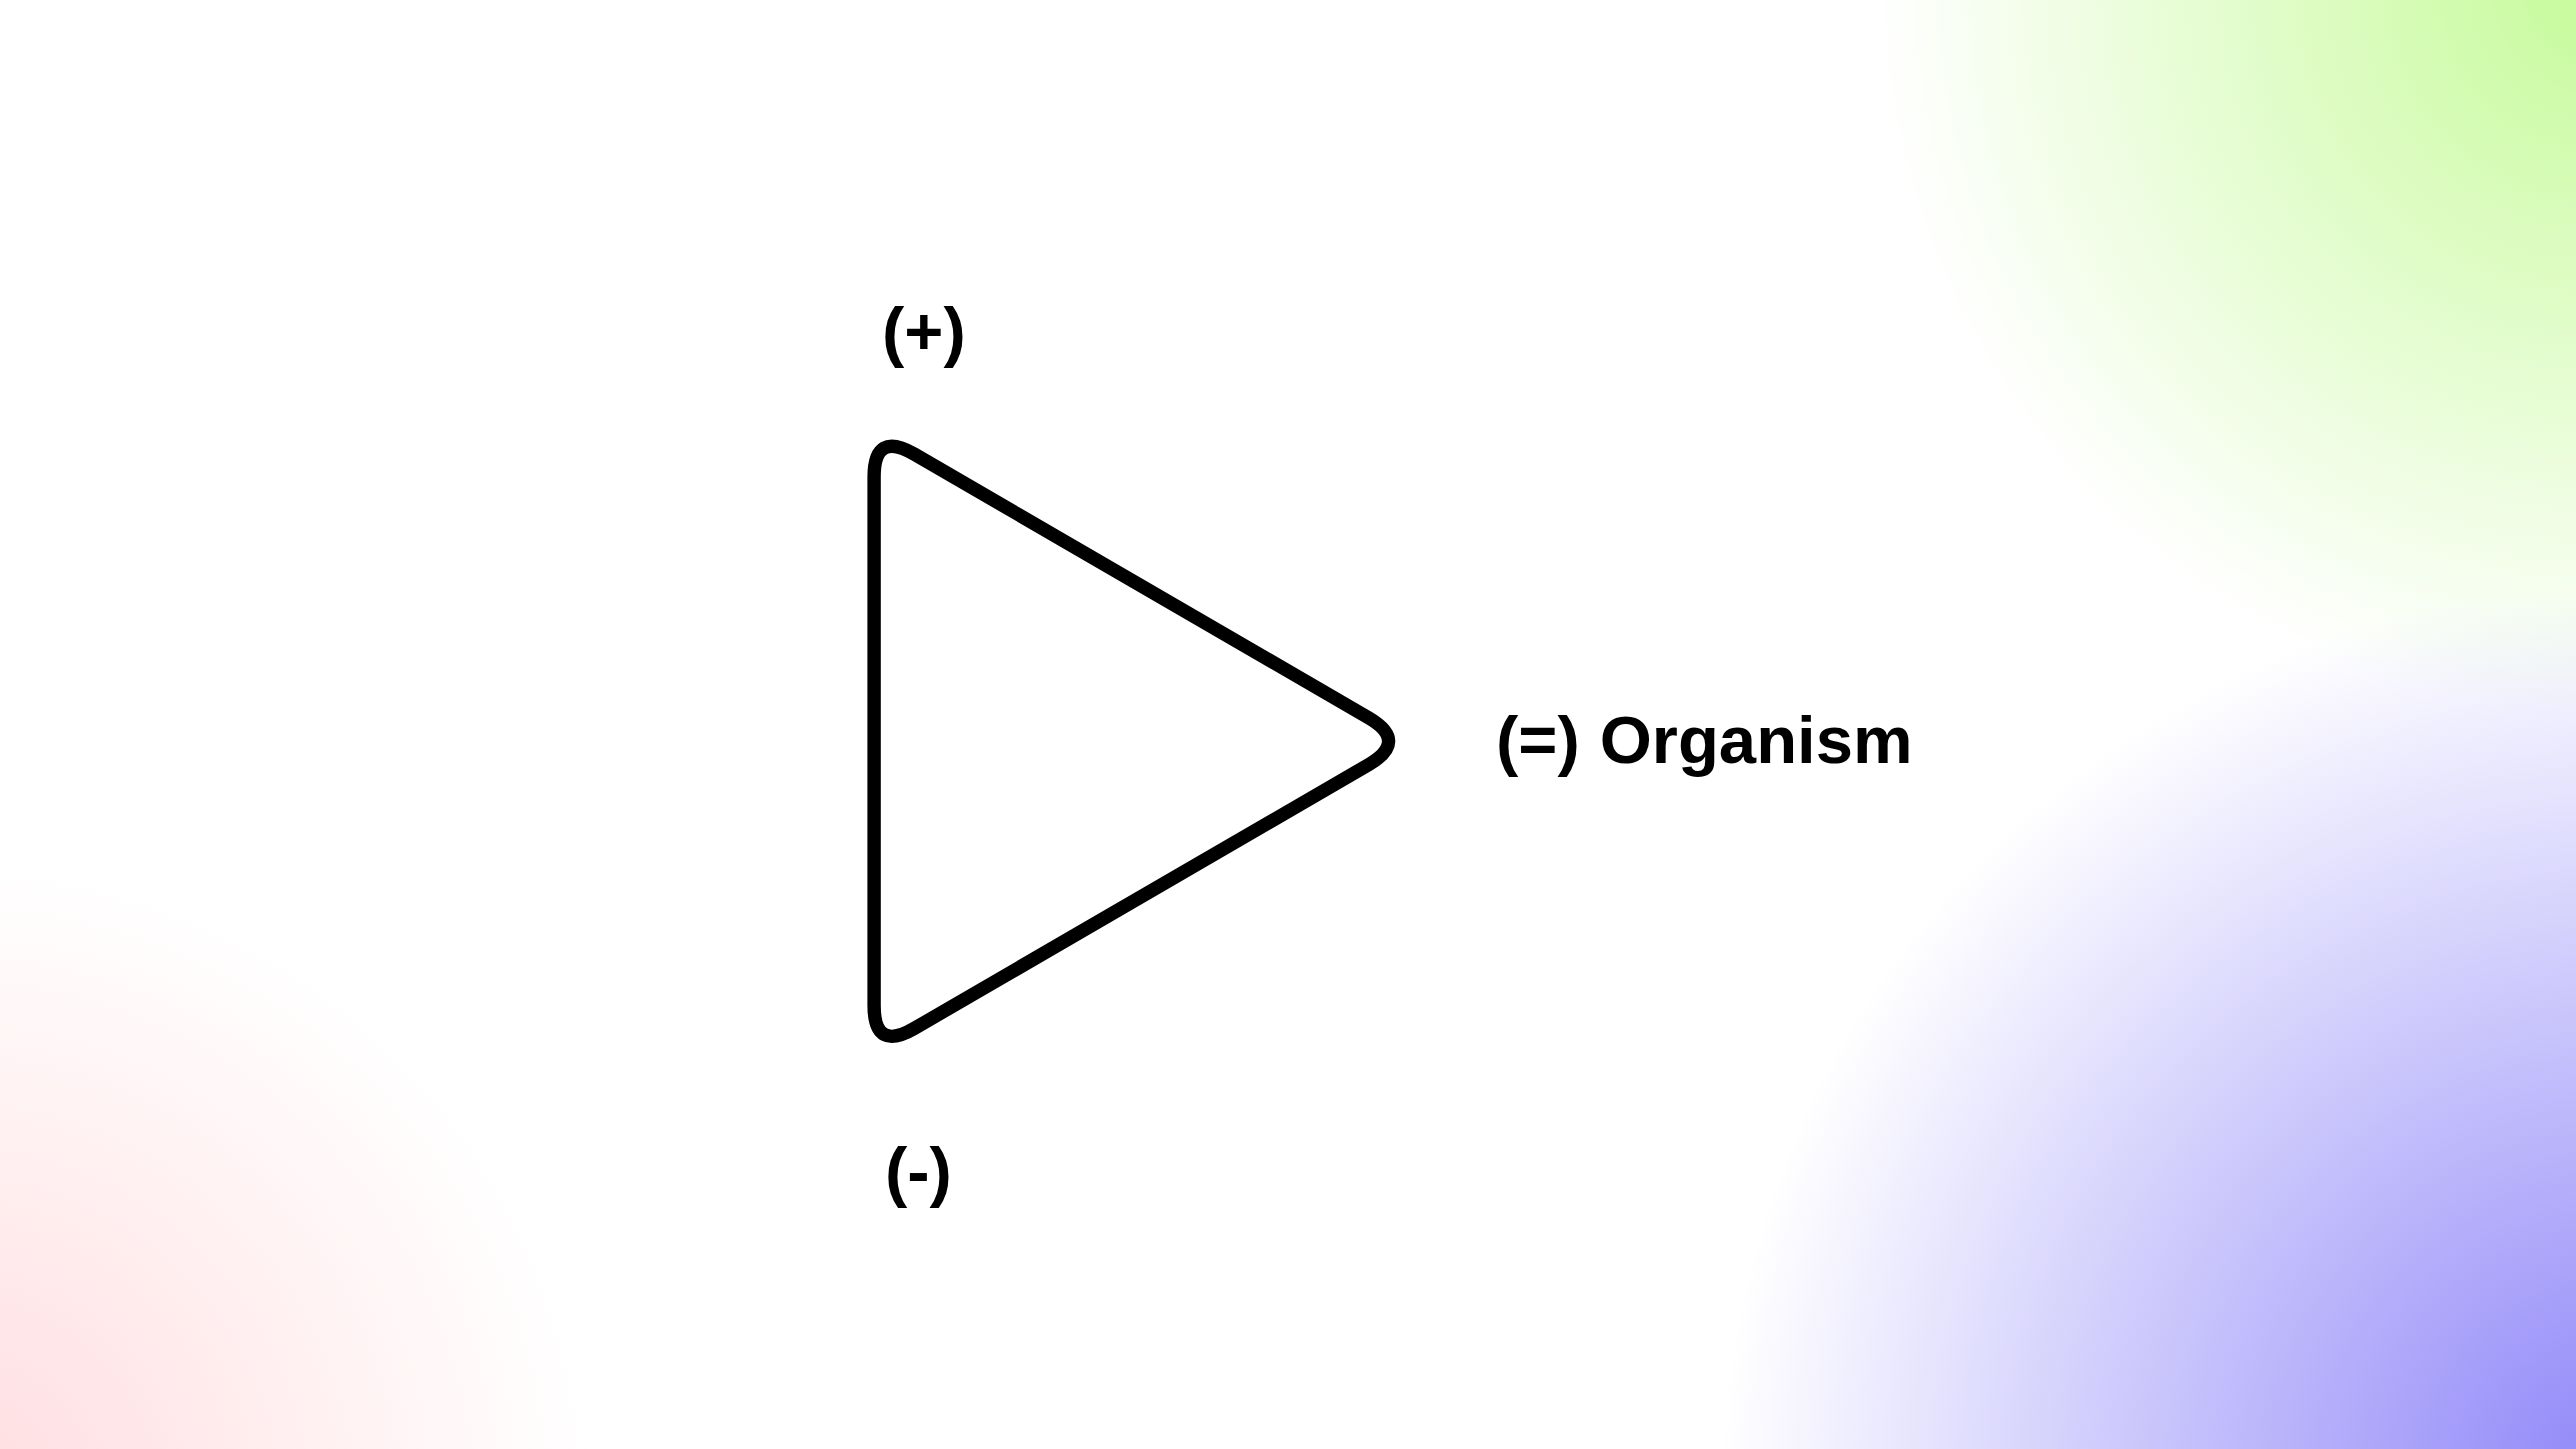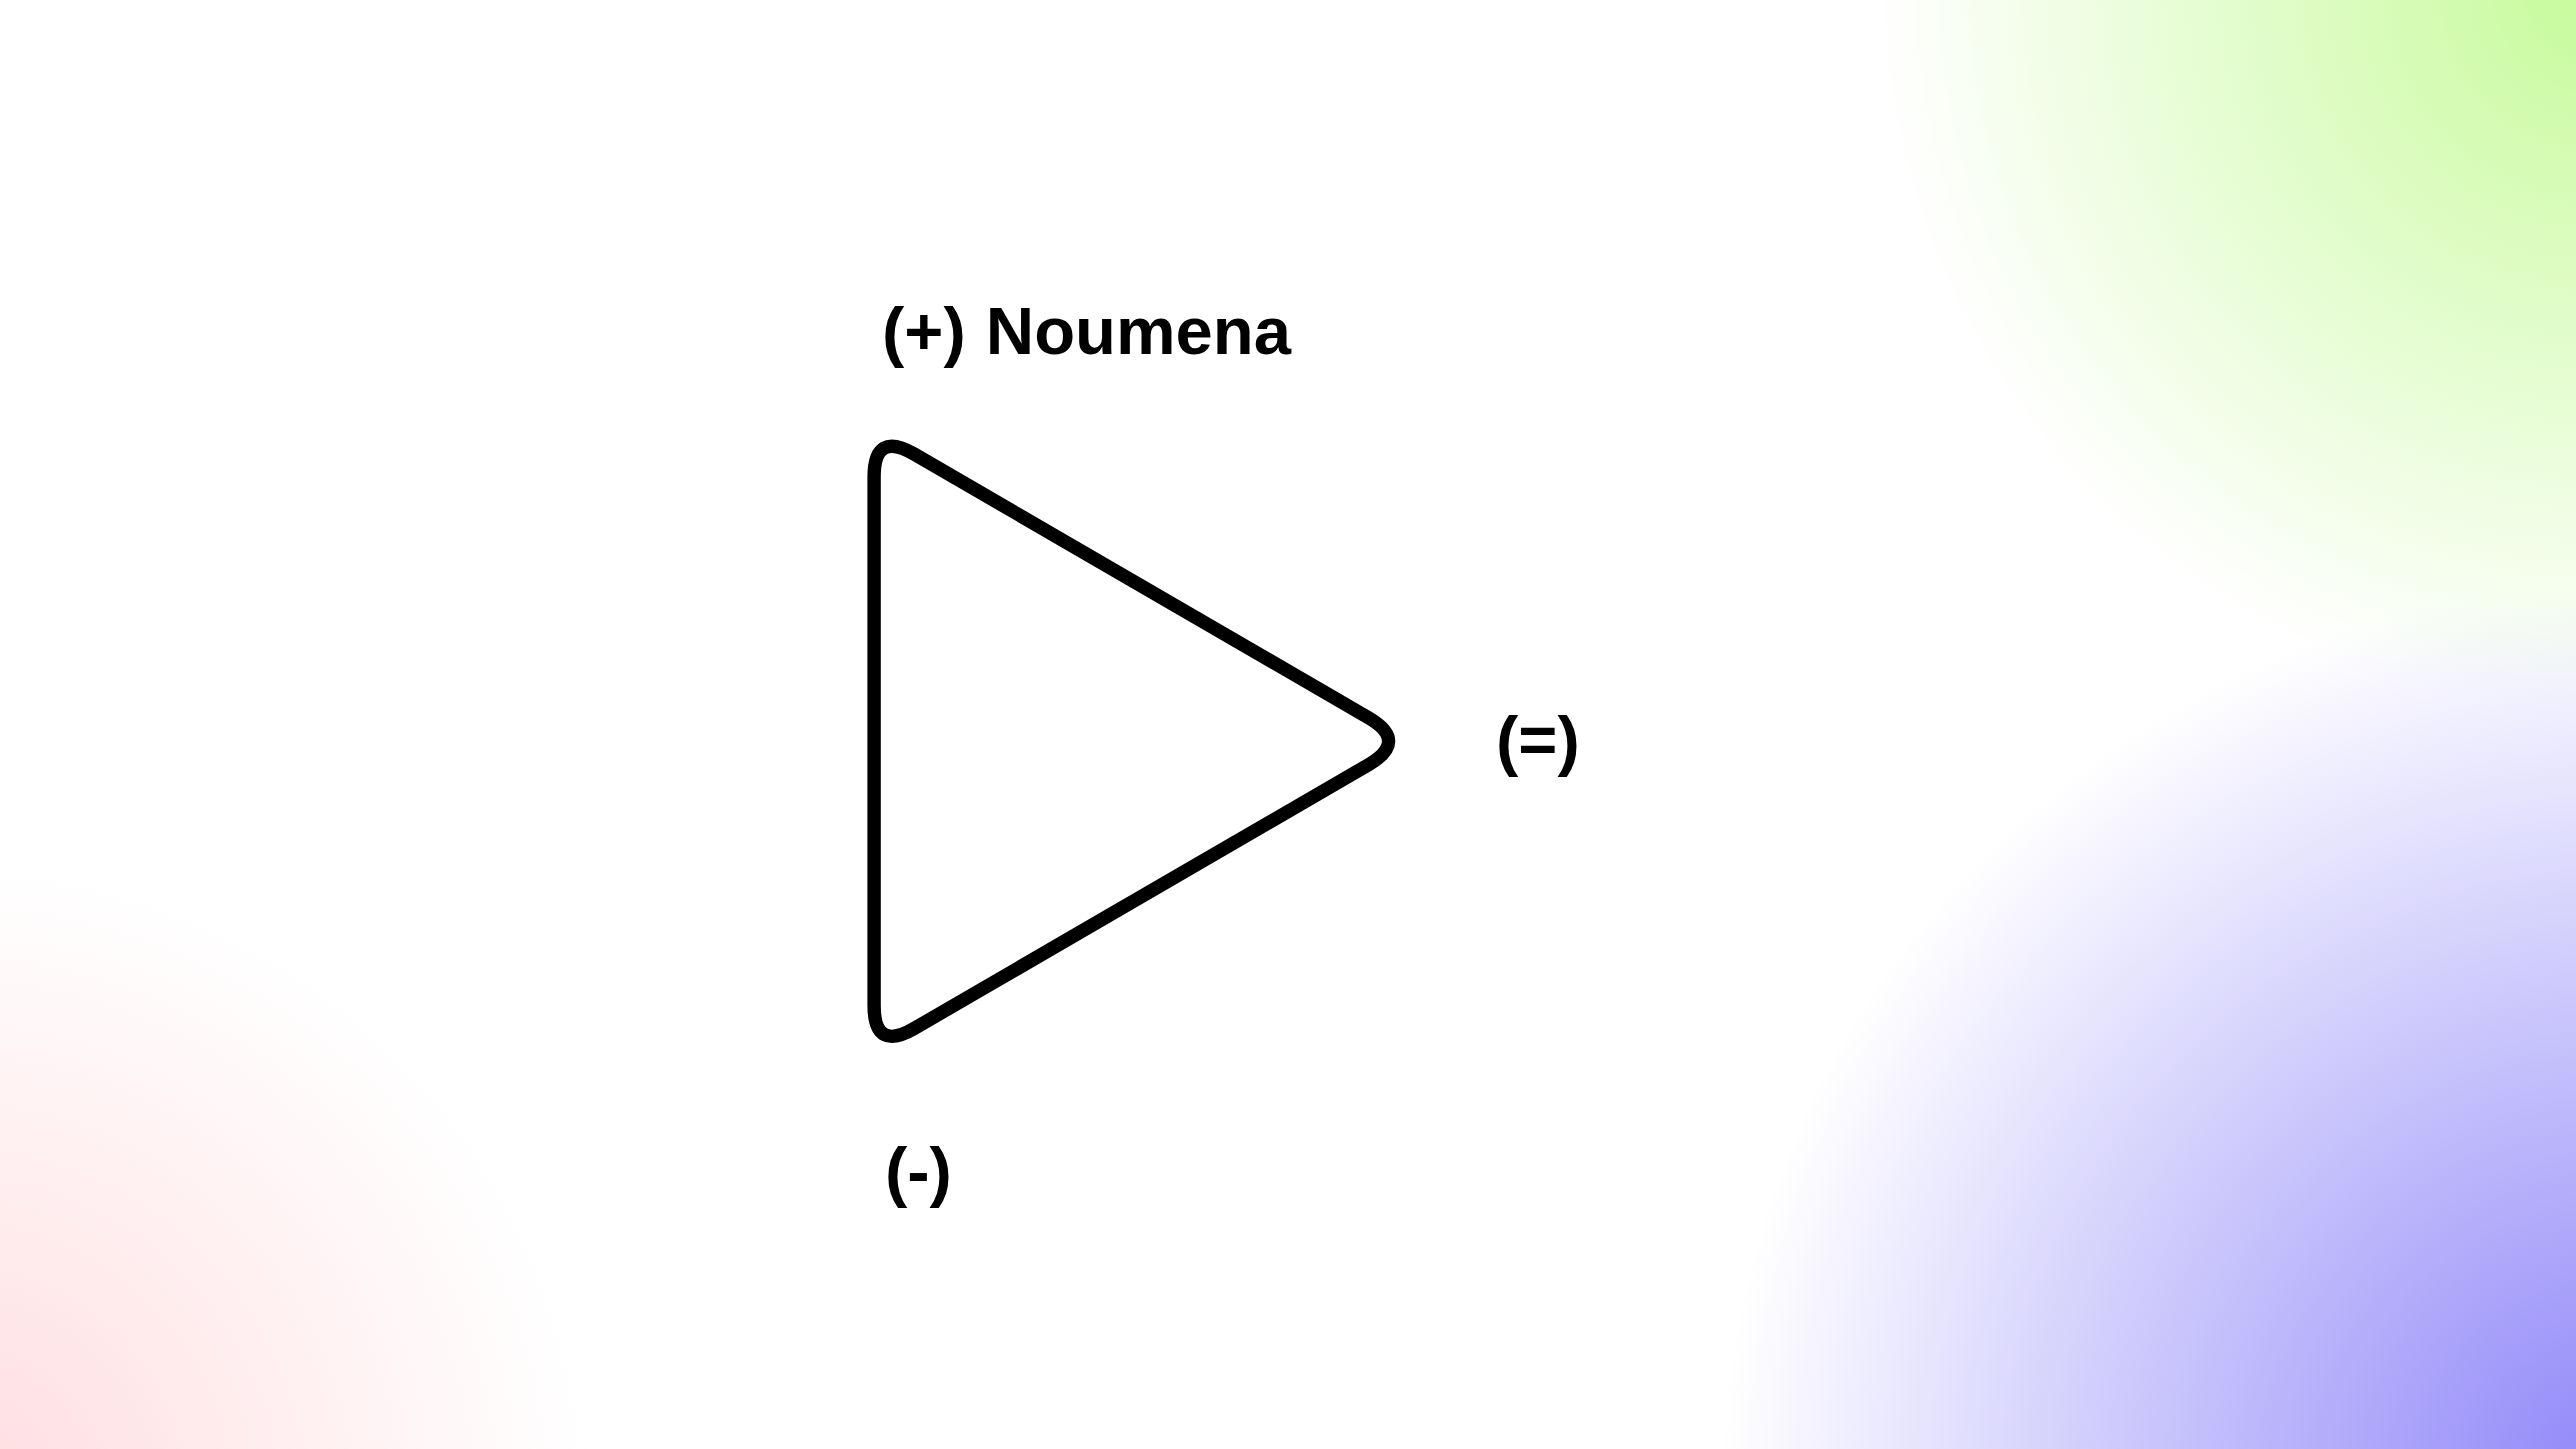--- a/index.html
+++ b/index.html
@@ -53,25 +53,25 @@
              Q 2100 1105 2040 1140
              L 1363 1533
              Q 1303 1568 1303 1499
              L 1303 711
              Q 1303 642 1363 677
              Z" fill="none" stroke="#000000" stroke-width="20" stroke-linecap="round"></path>
   </svg>
 
   <div class="vertex-label label-top">
     <span>(+)</span>
-    <span>Noumena</span>
   </div>
 
   <div class="vertex-label label-right">
     <span>(=)</span>
+    <span>Organism</span>
   </div>
 
   <div class="vertex-label label-bottom">
     <span>(-)</span>
   </div>
 
 </div>
 
 
 </body></html>

